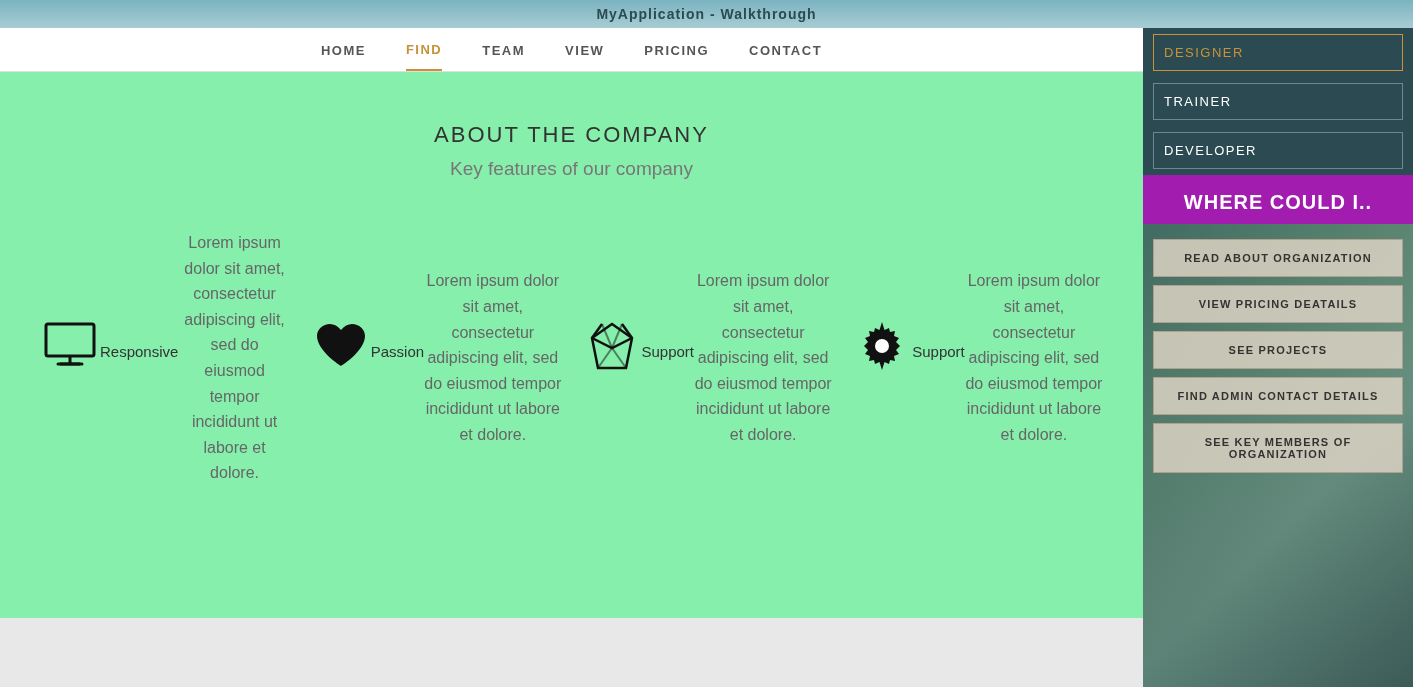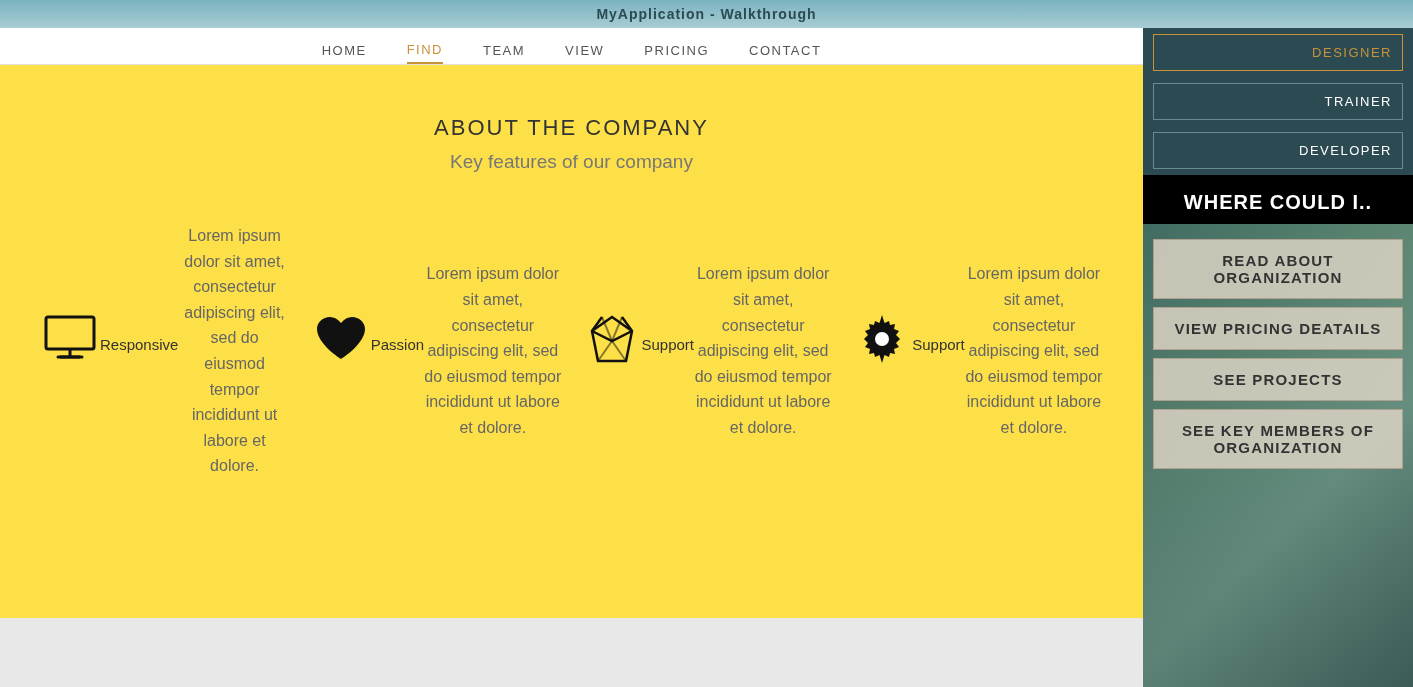--- a/index.html
+++ b/index.html
@@ -36,35 +36,35 @@
       justify-content: center;
       align-items: center;
       gap: 40px;
       padding: 14px 0 0 0;
       border-bottom: 1px solid #e0e0e0;
     }
     .nav-item {
       font-size: 13px;
       letter-spacing: 1.5px;
       color: #555;
-      padding-bottom: 5px;
+      padding-bottom: 12px;
       cursor: pointer;
       text-decoration: none;
-      font-weight: 400;
+      font-weight: 700;
     }
     .nav-item.active {
       color: #c8923a;
       border-bottom: 2px solid #c8923a;
     }
 
     
     #about-section {
       padding: 50px 40px 56px;
       flex: 1;
-      background: #fde047;
+      background: #86efac;
     }
     #about-title {
       text-align: center;
       font-size: 22px;
       letter-spacing: 2px;
       color: #333;
       margin-bottom: 10px;
       font-weight: 400;
     }
     #about-subtitle {
@@ -141,32 +141,32 @@
     }
     .role-btn {
       margin: 6px 0;
       padding: 10px;
       background: #2c4a52;
       border: 1px solid #6a8a92;
       color: #fff;
       font-size: 13px;
       letter-spacing: 1.5px;
       cursor: pointer;
-      text-align: right;
+      text-align: left;
     }
     .role-btn.active {
       border-color: #c8923a;
       color: #c8923a;
     }
 
     
     #where-could {
       padding: 16px 20px 10px;
       text-align: center;
-      background: #000000;
+      background: #a21caf;
       z-index: 2;
     }
     #where-could-title {
       color: #fff;
       font-size: 20px;
       letter-spacing: 1px;
       font-weight: 600;
     }
 
     
@@ -179,21 +179,21 @@
       flex-direction: column;
       justify-content: flex-start;
       padding: 15px 10px;
       gap: 8px;
     }
 
     .action-btn {
       background: rgba(220, 210, 195, 0.85);
       border: 1px solid #b0a090;
       color: #333;
-      font-size: 15px;
+      font-size: 11px;
       letter-spacing: 1.2px;
       padding: 12px 10px;
       text-align: center;
       cursor: pointer;
       font-weight: 600;
     }
 
     
     .icon-svg {
       width: 60px;
@@ -284,16 +284,17 @@
 
     <div id="where-could">
       <span id="where-could-title">WHERE COULD I..</span>
     </div>
 
     <div id="sidebar-bg">
 
     <button class="action-btn">READ ABOUT ORGANIZATION</button>
         <button class="action-btn">VIEW PRICING DEATAILS</button>
         <button class="action-btn">SEE PROJECTS</button>
+        <button class="action-btn">FIND ADMIN CONTACT DETAILS</button>
         <button class="action-btn">SEE KEY MEMBERS OF ORGANIZATION</button>
       </div>
   </div>
 </div>
 
 </body></html>

